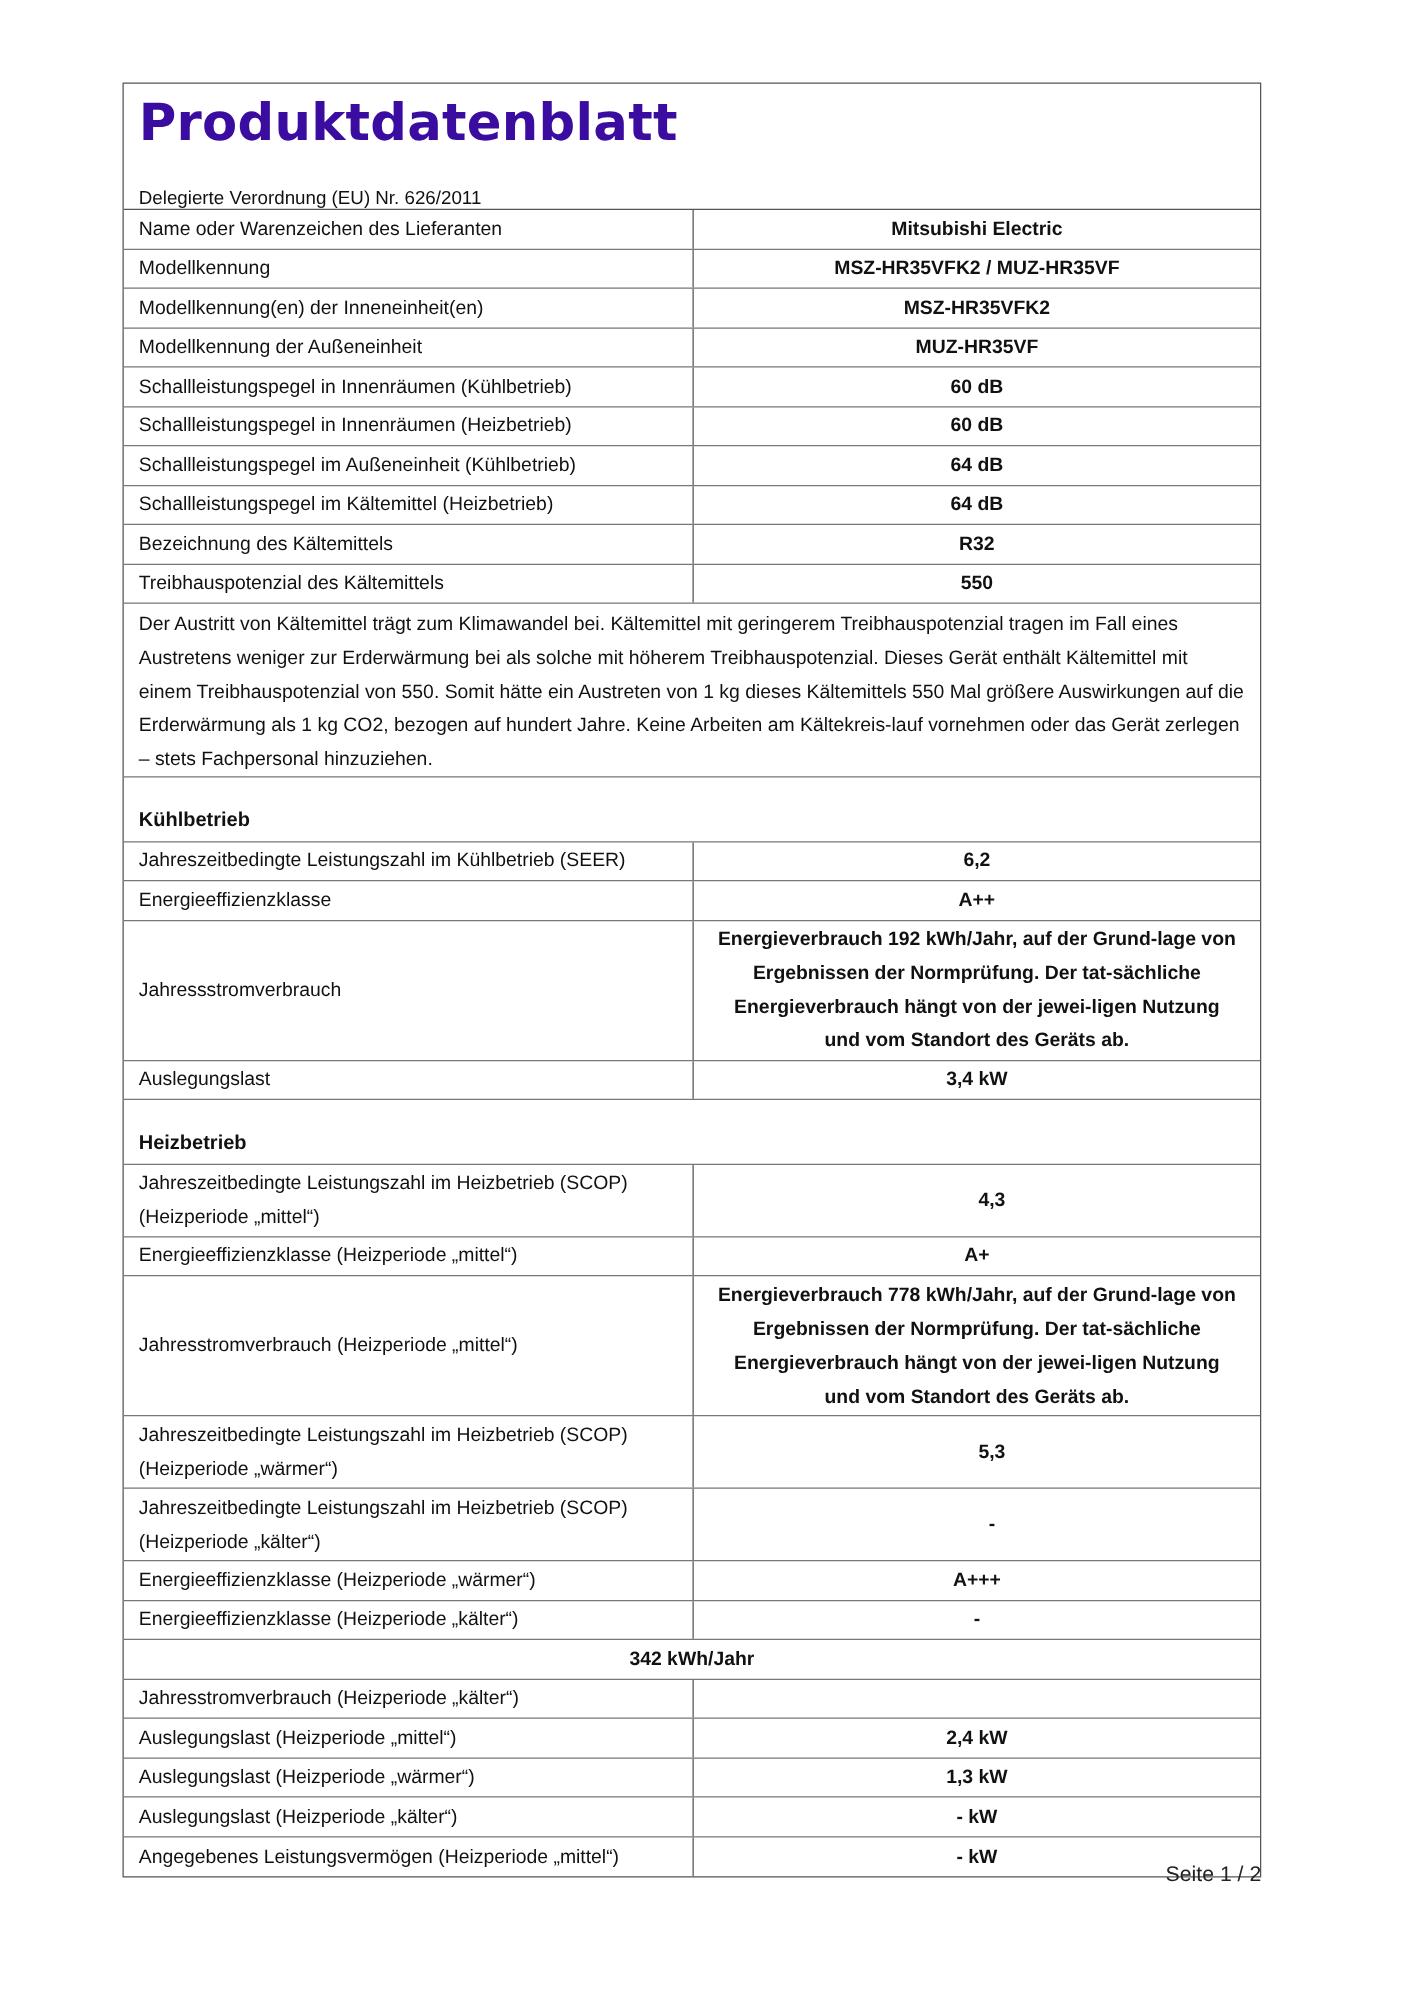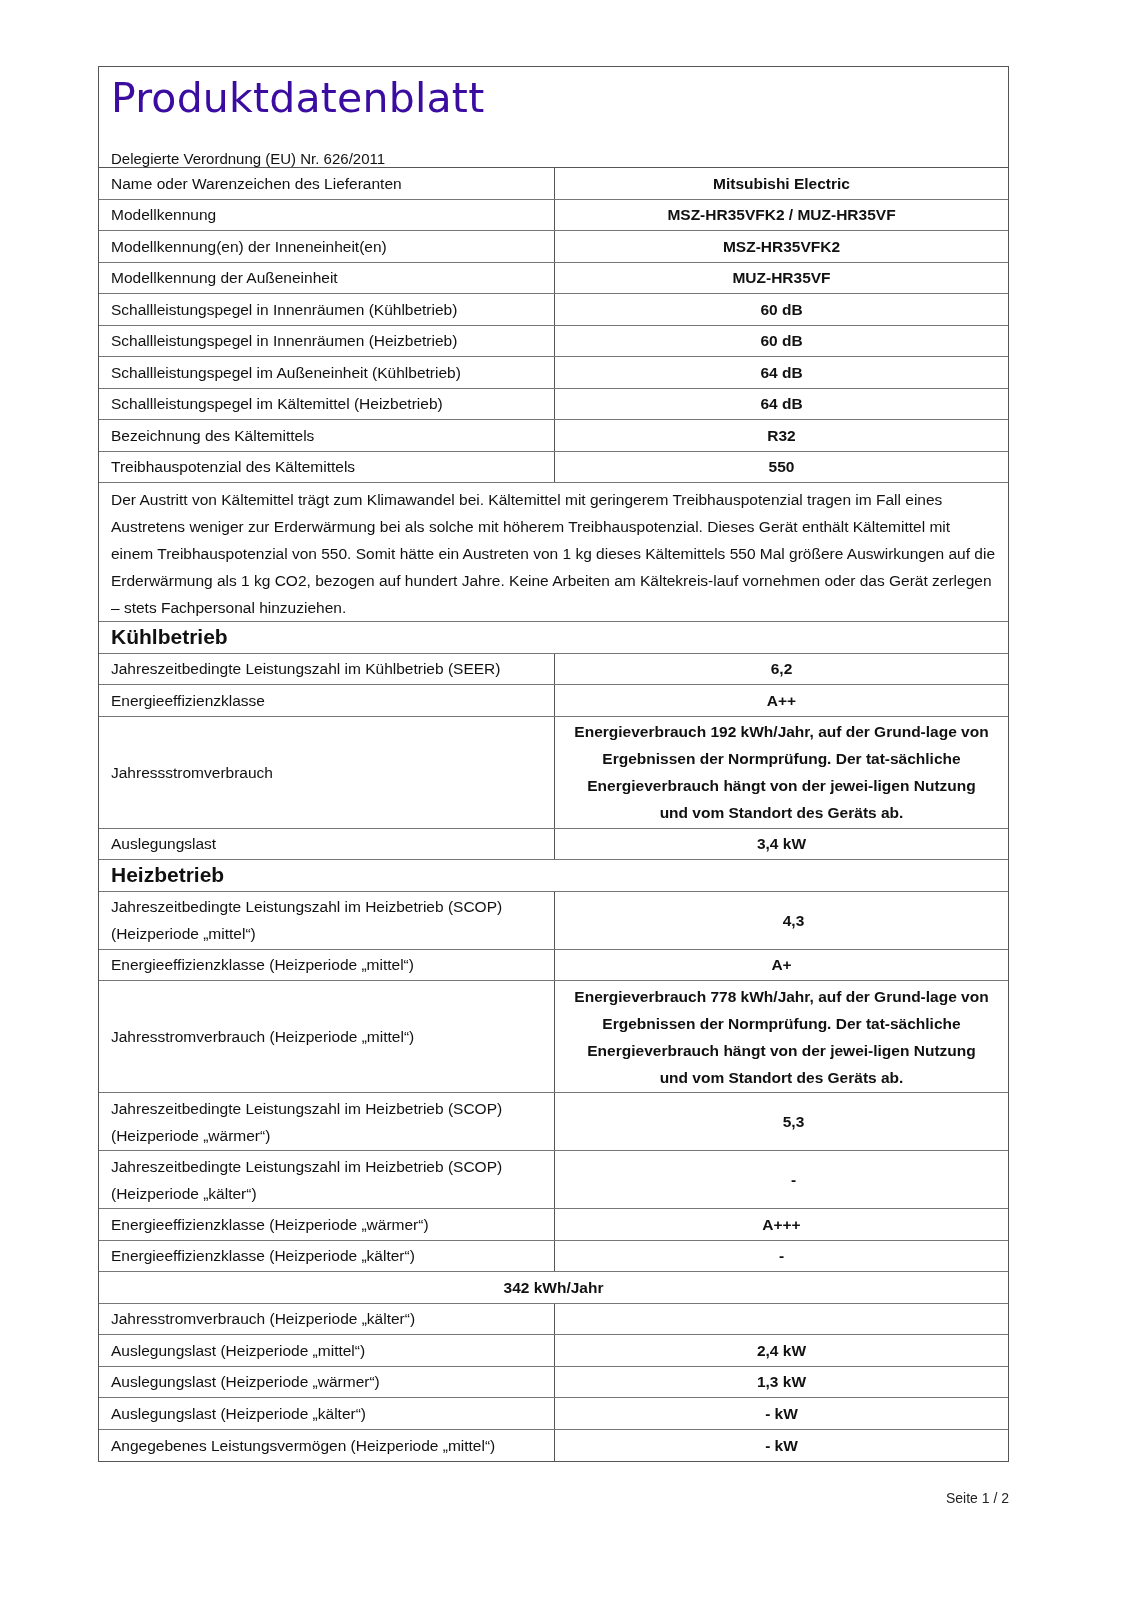--- a/index.html
+++ b/index.html
@@ -1,30 +1,30 @@
 <!DOCTYPE html>
 <html><head>
 <meta charset="utf-8">
 <style>
   html, body { margin:0; padding:0; background:#ffffff; }
   body { width:1131px; height:1600px; position:relative; font-family:"Liberation Sans", "DejaVu Sans", sans-serif; color:#111; }
   .sheet { position:absolute; left:98px; top:66px; width:911px; border:1px solid #555; box-sizing:border-box; }
   .title-row { height:62px; padding-left:12px; display:flex; align-items:flex-end; }
-  .title { font-size:41px; font-weight:normal; color:#3b0ca0; letter-spacing:0.2px; line-height:1; padding-bottom:10px; font-family:"DejaVu Sans", sans-serif;margin-top:25px; }
+  .title { font-size:41px; font-weight:bold; color:#3b0ca0; letter-spacing:0.2px; line-height:1; padding-bottom:10px; font-family:"DejaVu Sans", sans-serif;margin-top:25px; }
   .sub-row { height:38px; padding-left:12px; display:flex; align-items:flex-end; font-size:15px; border-bottom:1px solid #555; }
   .row { display:flex; border-bottom:1px solid #777; box-sizing:border-box; }
   .row:last-child { border-bottom:none; }
   .lbl { width:456px; border-right:1px solid #555; padding:0 12px; box-sizing:border-box; display:flex; align-items:center; font-size:15.5px; line-height:27px; }
   .val { flex:1; display:flex; align-items:center; justify-content:center; font-weight:bold; font-size:15.5px; text-align:center; line-height:27px; padding:0 18px; }
   .h31 { height:31.5px; }
   .h58 { height:58px;gap:24px; }
   .h112 { height:112px; }
   .para { padding:3px 12px 4px 12px; font-size:15.5px; line-height:27px; border-bottom:1px solid #777; height:139px; box-sizing:border-box; }
-  .section { height:31.5px; padding-left:12px; display:flex; align-items:center; font-weight:bold; font-size:21px; border-bottom:1px solid #777; box-sizing:border-box; }
-  .footer { position:absolute; right:122px; top:1490px; font-size:14px; color:#222; }
+  .section { height:31.5px; padding-left:12px; display:flex; align-items:center; font-weight:bold; font-size:16px; border-bottom:1px solid #777; box-sizing:border-box;margin-top:20px; }
+  .footer { position:absolute; right:122px; top:1490px; font-size:17px; color:#222; }
 </style>
 </head>
 <body>
 
 <div class="sheet">
   <div class="title-row">
     <span class="title">Produktdatenblatt</span>
   </div>
   <div class="sub-row">
     <span>Delegierte Verordnung (EU) Nr. 626/2011</span>

